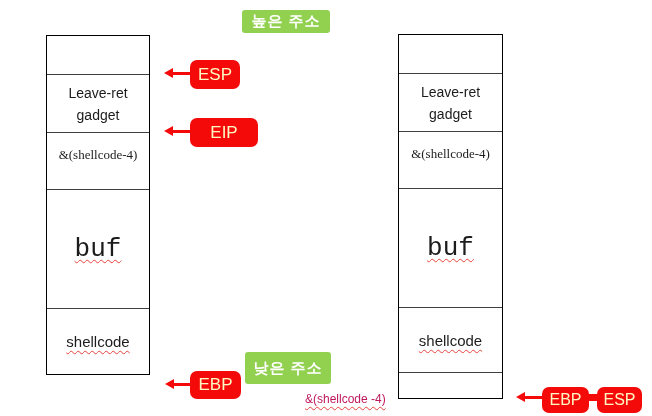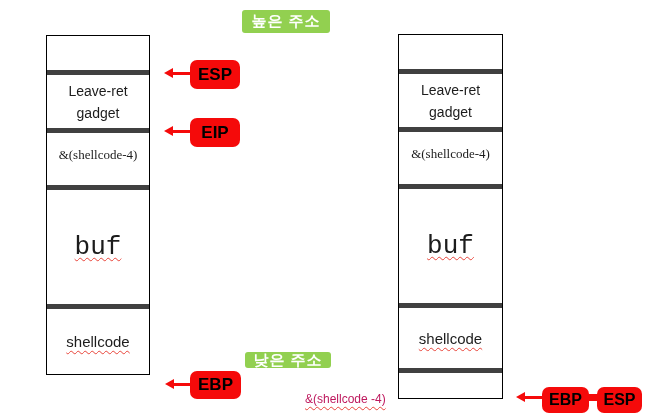--- a/index.html
+++ b/index.html
@@ -22,21 +22,21 @@
   }
   .stack-left  { left: 46px;  top: 35px; width: 104px; height: 340px; }
   .stack-right { left: 398px; top: 34px; width: 105px; height: 365px; }
   .cell {
     display: flex;
     align-items: center;
     justify-content: center;
     text-align: center;
     color: #1c1c1c;
     font-size: 13px;
-    border-bottom: 5px solid #404040;
+    border-bottom: 1px solid #404040;
   }
   .cell:last-child { border-bottom: none; }
   .c-empty-top  { height: 39px; }
   .c-leaveret   { height: 58px; font-size: 14px; line-height: 22px; white-space: pre-line; }
   .c-addr       { height: 57px; align-items: flex-start; padding-top: 14px; font-size: 13px; font-family: Liberation Serif, serif; }
   .c-buf        { height: 119px; font-size: 26px; font-family: Liberation Mono, monospace; }
   .c-shell      { height: 65px; font-size: 15px; }
   .c-empty-bot  { flex: 1; }
 
   .squiggle {
@@ -54,36 +54,36 @@
     color: #ffffff;
     font-weight: bold;
     font-size: 15px;
     border-radius: 3px;
     display: flex;
     align-items: center;
     justify-content: center;
     letter-spacing: 1px;
   }
   .lbl-high { left: 242px; top: 10px;  width: 88px; height: 23px; }
-  .lbl-low  { left: 245px; top: 352px; width: 86px; height: 16px; }
+  .lbl-low  { left: 245px; top: 352px; width: 86px; height: 32px; }
 
   
   .badge {
     position: absolute;
     background: #F50A0A;
-    color: #000000;
-    font-weight: bold;
+    color: #fef9c3;
+    font-weight: normal;
     font-size: 17px;
     border-radius: 7px;
     display: flex;
     align-items: center;
     justify-content: center;
   }
   .badge-esp-left { left: 190px; top: 60px;  width: 50px; height: 29px; }
-  .badge-eip-left { left: 190px; top: 118px; width: 50px; height: 29px; }
+  .badge-eip-left { left: 190px; top: 118px; width: 68px; height: 29px; }
   .badge-ebp-left { left: 190px; top: 371px; width: 51px; height: 28px; }
   .badge-ebp-right { left: 542px; top: 387px; width: 47px; height: 26px; font-size: 16px; }
   .badge-esp-right { left: 597px; top: 387px; width: 45px; height: 26px; font-size: 16px; }
   .badge-bridge { position: absolute; left: 586px; top: 394px; width: 13px; height: 7px; background: #F50A0A; }
 
   
   .arrow-line {
     position: absolute;
     height: 3px;
     background: #F50A0A;

